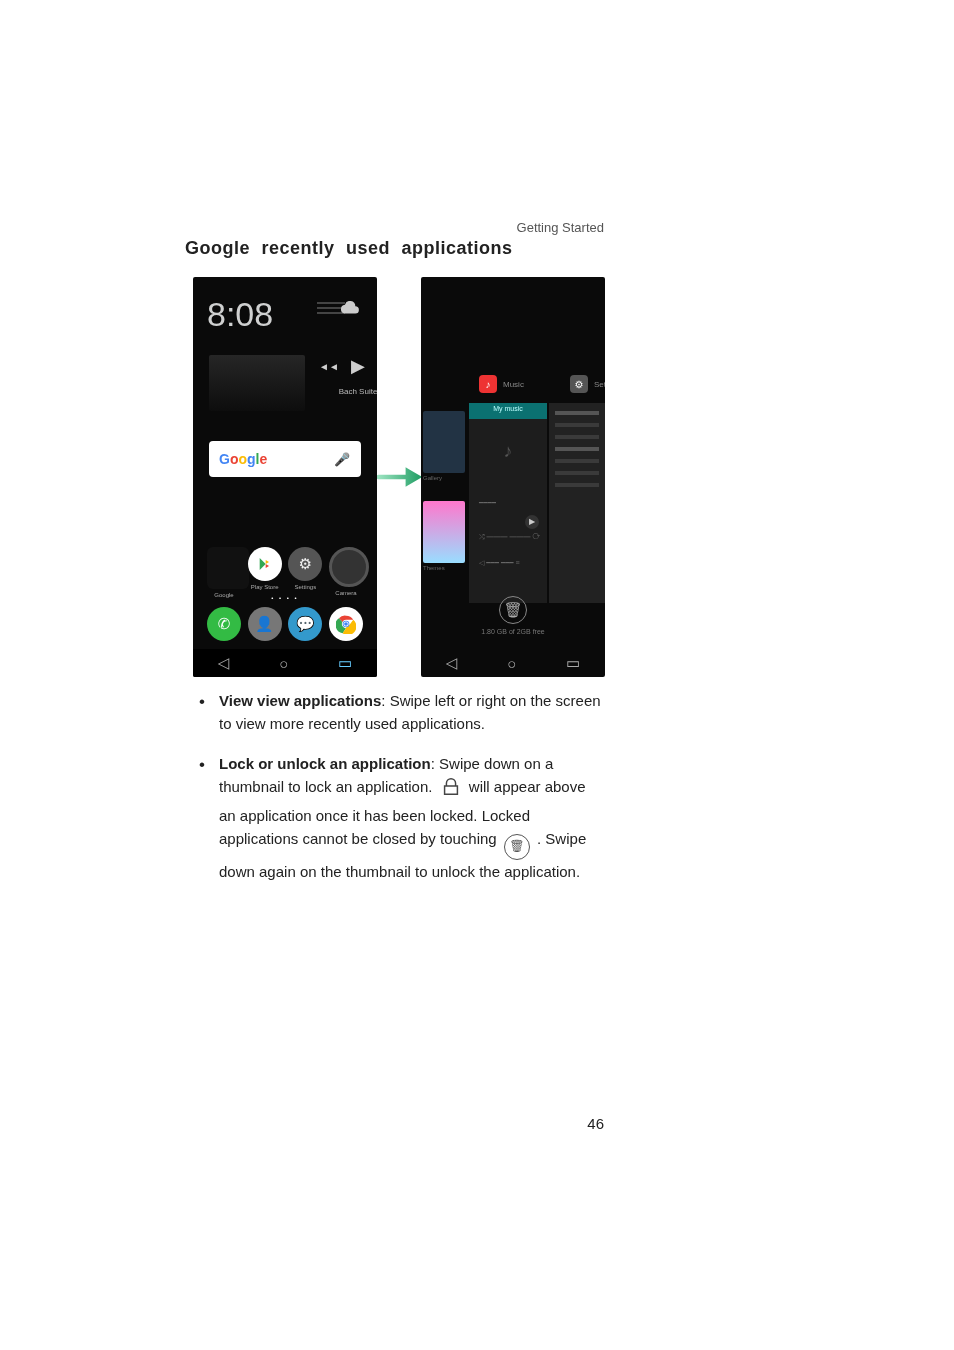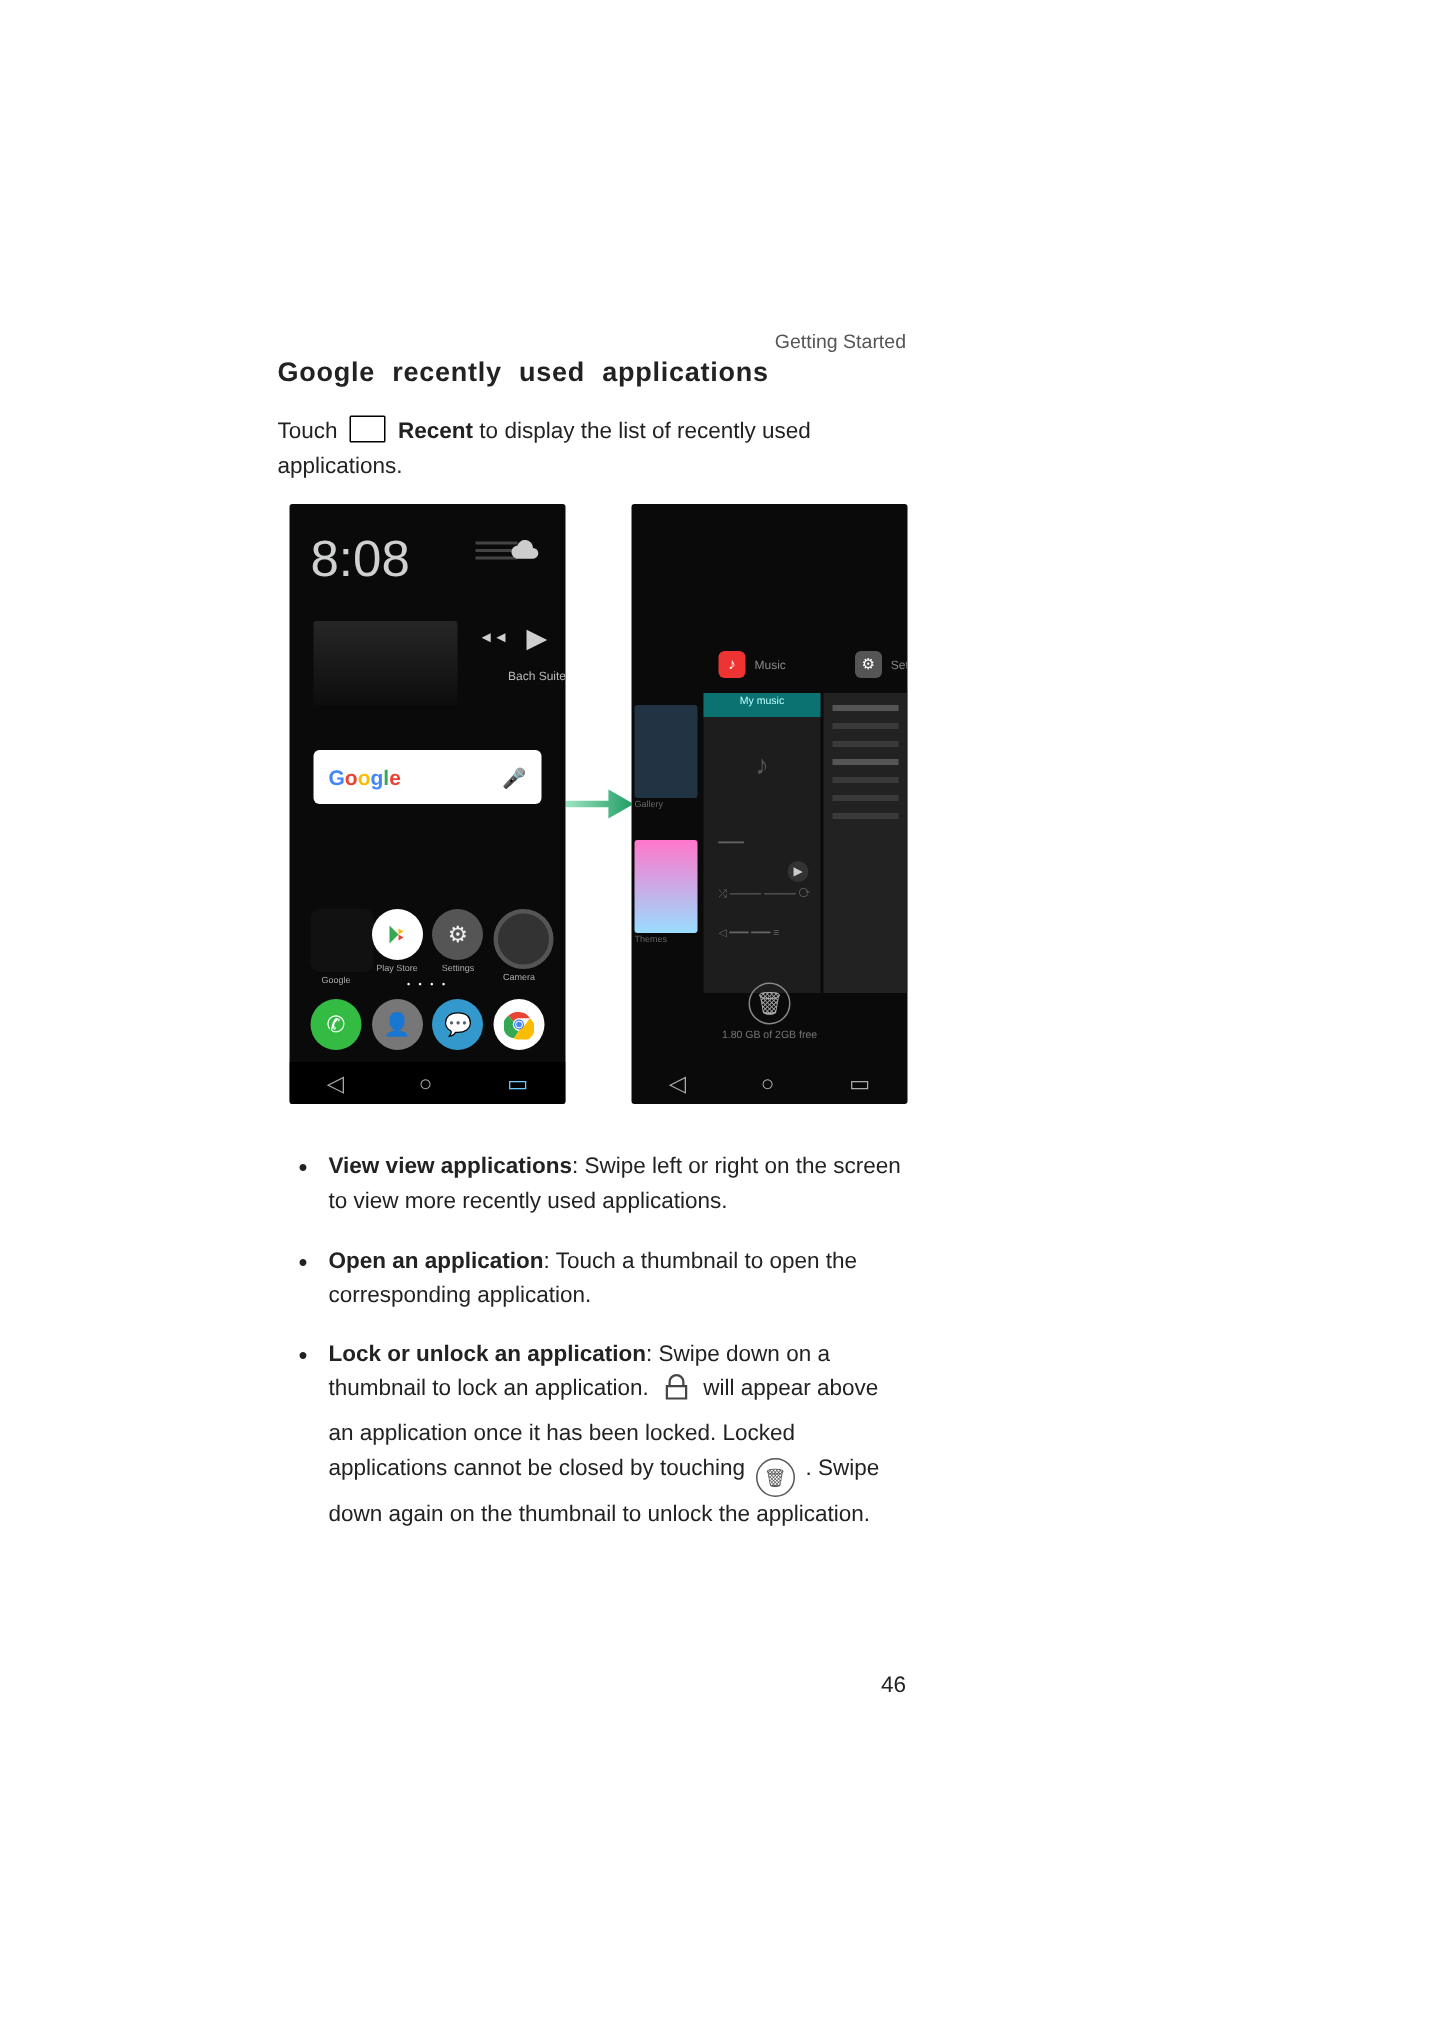--- a/index.html
+++ b/index.html
@@ -3,21 +3,21 @@
 <meta charset="utf-8">
 <style>
   html,body{margin:0;padding:0;background:#fff;font-family:Arial,Helvetica,sans-serif;color:#222;font-size:15px}
   .page{width:780px;height:1350px;position:relative;box-sizing:border-box;padding:200px 175px 0 185px}
   .runhead{position:absolute;top:220px;right:176px;font-size:13px;color:#555}
   .h2{font-weight:bold;font-size:18px;margin:38px 0 18px 0;letter-spacing:.5px;word-spacing:6px}
   .para{font-size:15px;line-height:1.5;margin:0 0 14px 0}
   .para b{font-weight:bold}
   .recent-icon{display:inline-block;width:22px;height:16px;border:1.5px solid #000;border-radius:1px;vertical-align:-3px;margin:0 4px}
   
-  .fig{display:flex;align-items:center;justify-content:flex-start;margin:14px 0 30px 8px}
+  .fig{display:flex;align-items:center;justify-content:flex-start;margin:14px 0 12px 8px}
   .phone{width:226px;height:400px;background:#0a0a0a;position:relative;border-radius:2px;overflow:hidden}
   .arrow{width:44px;display:flex;align-items:center;justify-content:center}
   .arrow svg{width:44px;height:24px}
   
   .lp .clock{color:#cfd0d0;font-size:34px;font-weight:200;position:absolute;left:14px;top:18px;font-family:Arial}
   .lp .weather{position:absolute;right:16px;top:24px;color:#ddd}
   .lp .wbars{position:absolute;left:124px;top:22px}
   .lp .wbars div{width:28px;height:2px;background:#444;margin:3px 0}
   .lp .scen{position:absolute;left:16px;top:78px;width:96px;height:56px;background:linear-gradient(#262626,#0d0d0d);border-radius:2px}
   .lp .music{position:absolute;left:120px;top:72px;width:90px;color:#cfcfcf;text-align:center}
@@ -70,26 +70,20 @@
   .pnum{position:absolute;right:176px;bottom:218px;font-size:15px}
 </style>
 </head>
 <body>
 
 <div class="page">
   <div class="runhead">Getting Started</div>
 
   <div class="h2">Google  recently  used  applications</div>
 
-  <p class="para">
-    <span>Touch </span>
-    <span class="recent-icon"></span>
-    <b>Recent</b>
-    <span> to display the list of recently used applications.</span>
-  </p>
 
   <div class="fig">
 
     <div class="phone lp">
       <div class="clock">8:08</div>
       <div class="wbars">
           <div></div>
           <div></div>
           <div></div>
         </div>
@@ -231,23 +225,20 @@
         <span>◁</span>
         <span>○</span>
         <span>▭</span>
       </div>
     </div>
   </div>
 
   <ul class="blist">
     <li>
       <b>View view applications</b><span>: Swipe left or right on the screen to view more recently used applications.</span>
-    </li>
-    <li>
-      <b>Open an application</b><span>: Touch a thumbnail to open the corresponding application.</span>
     </li>
     <li>
       <b>Lock or unlock an application</b><span>: Swipe down on a thumbnail to lock an application. </span>
       <span class="lockico">
         <svg viewBox="0 0 24 24">
             <path fill="none" stroke="#444" stroke-width="1.6" d="M7 11V8a5 5 0 0 1 10 0v3M5 11h14v9H5z"></path>
           </svg>
       </span>
       <span> will appear above an application once it has been locked. Locked applications cannot be closed by touching </span>
       <span class="inlineico">🗑</span>

